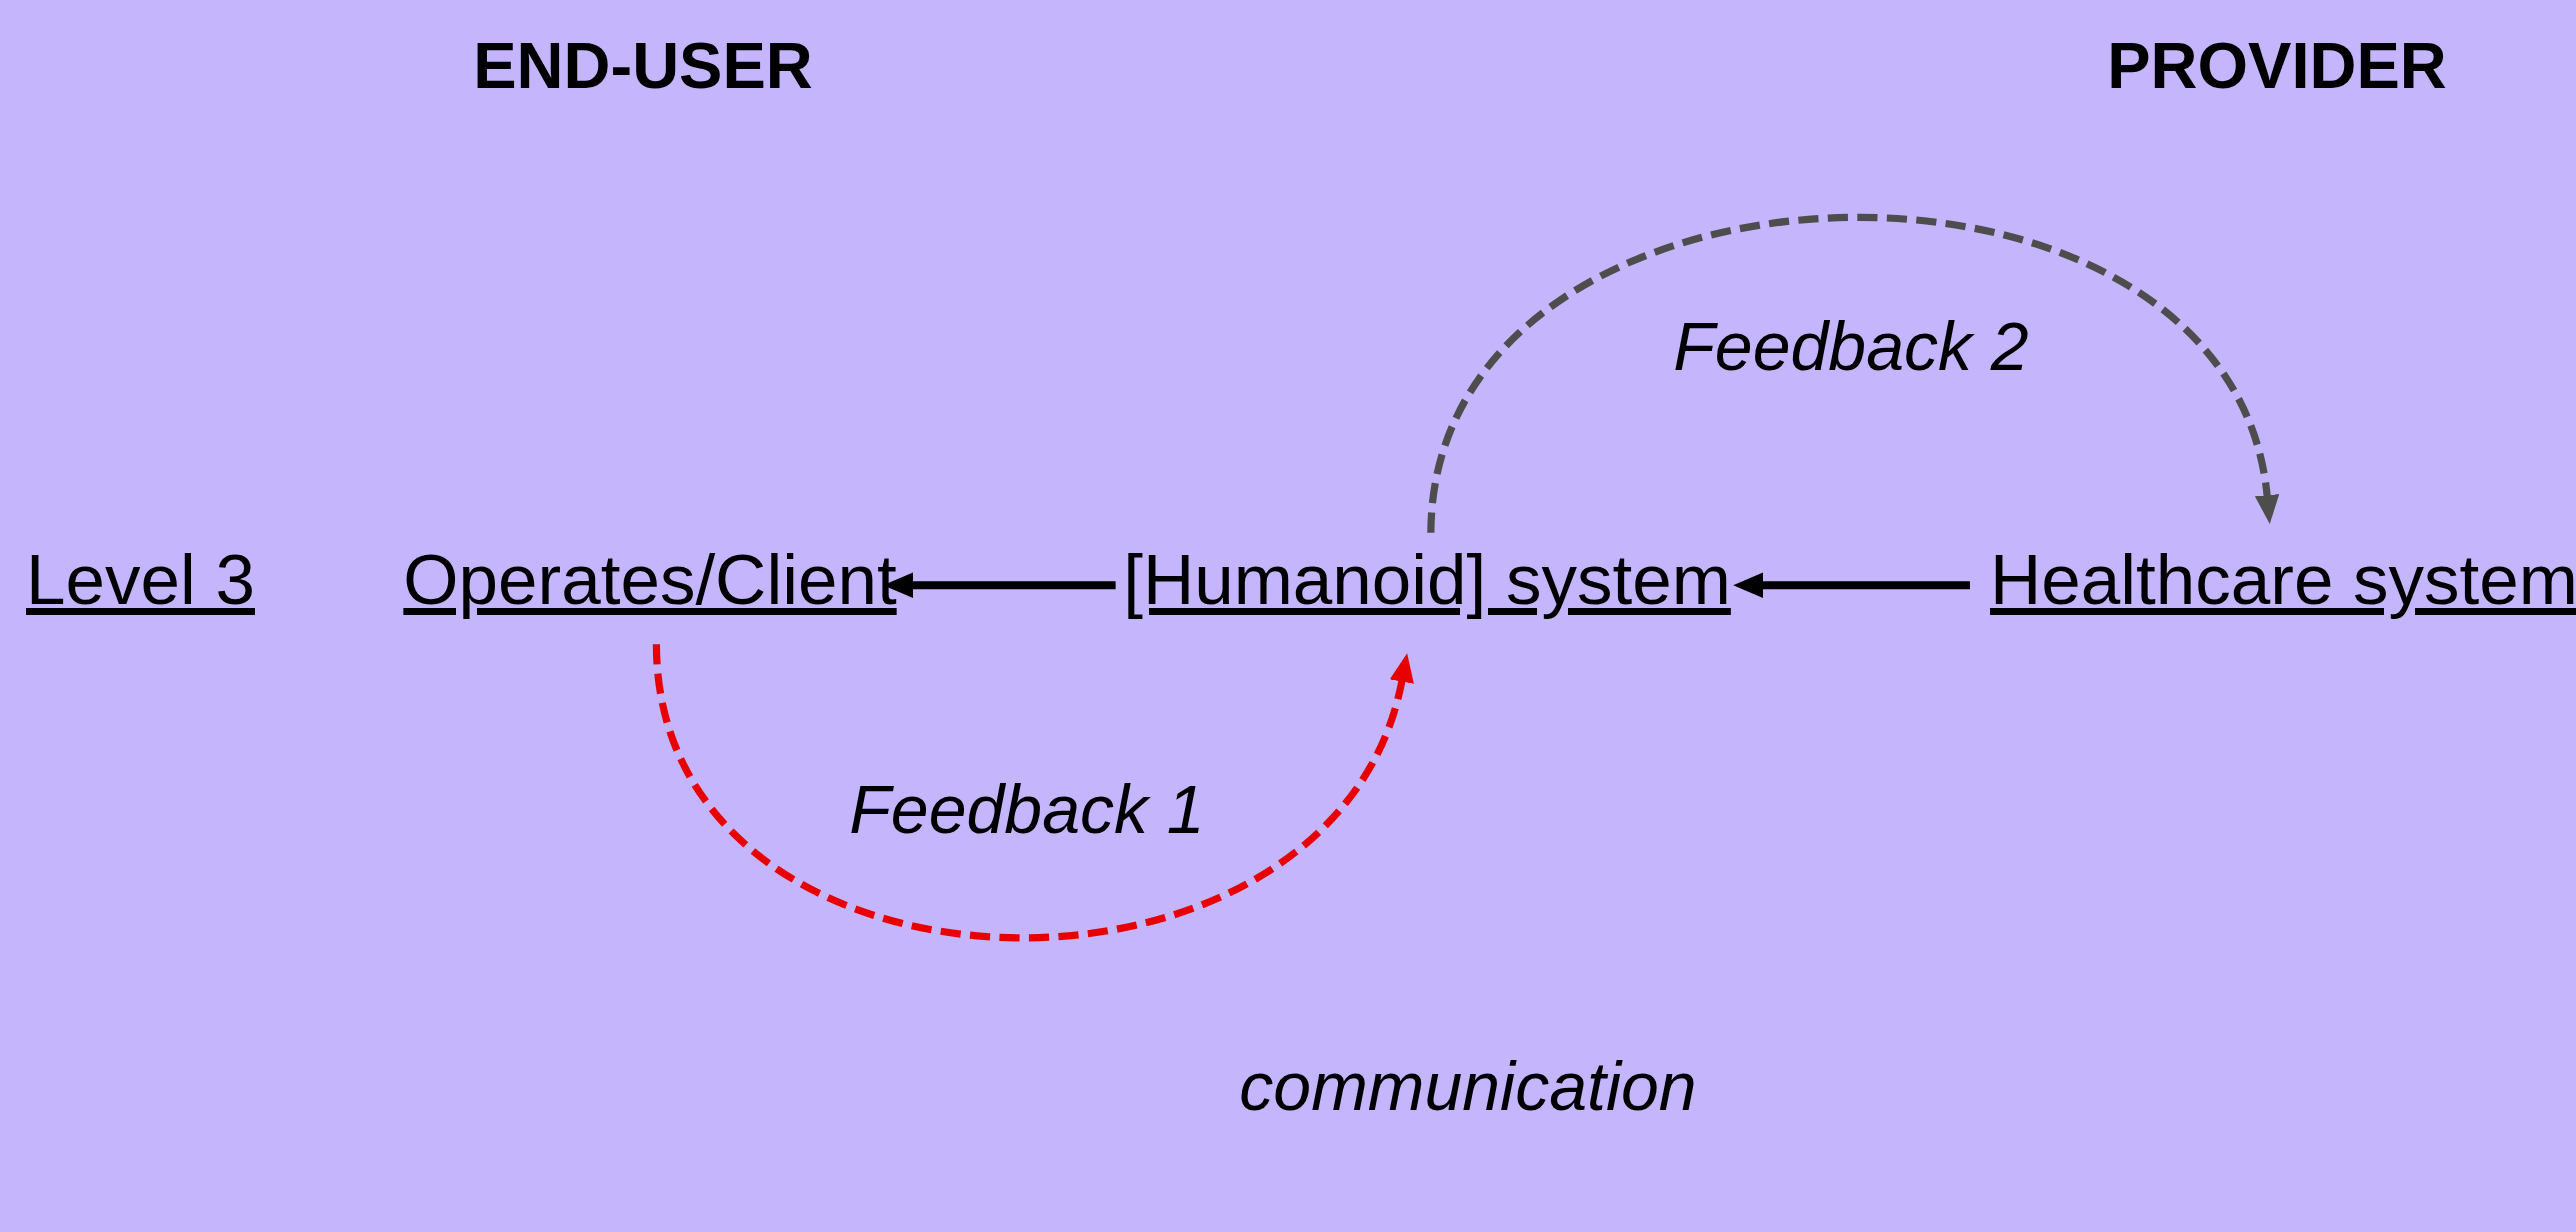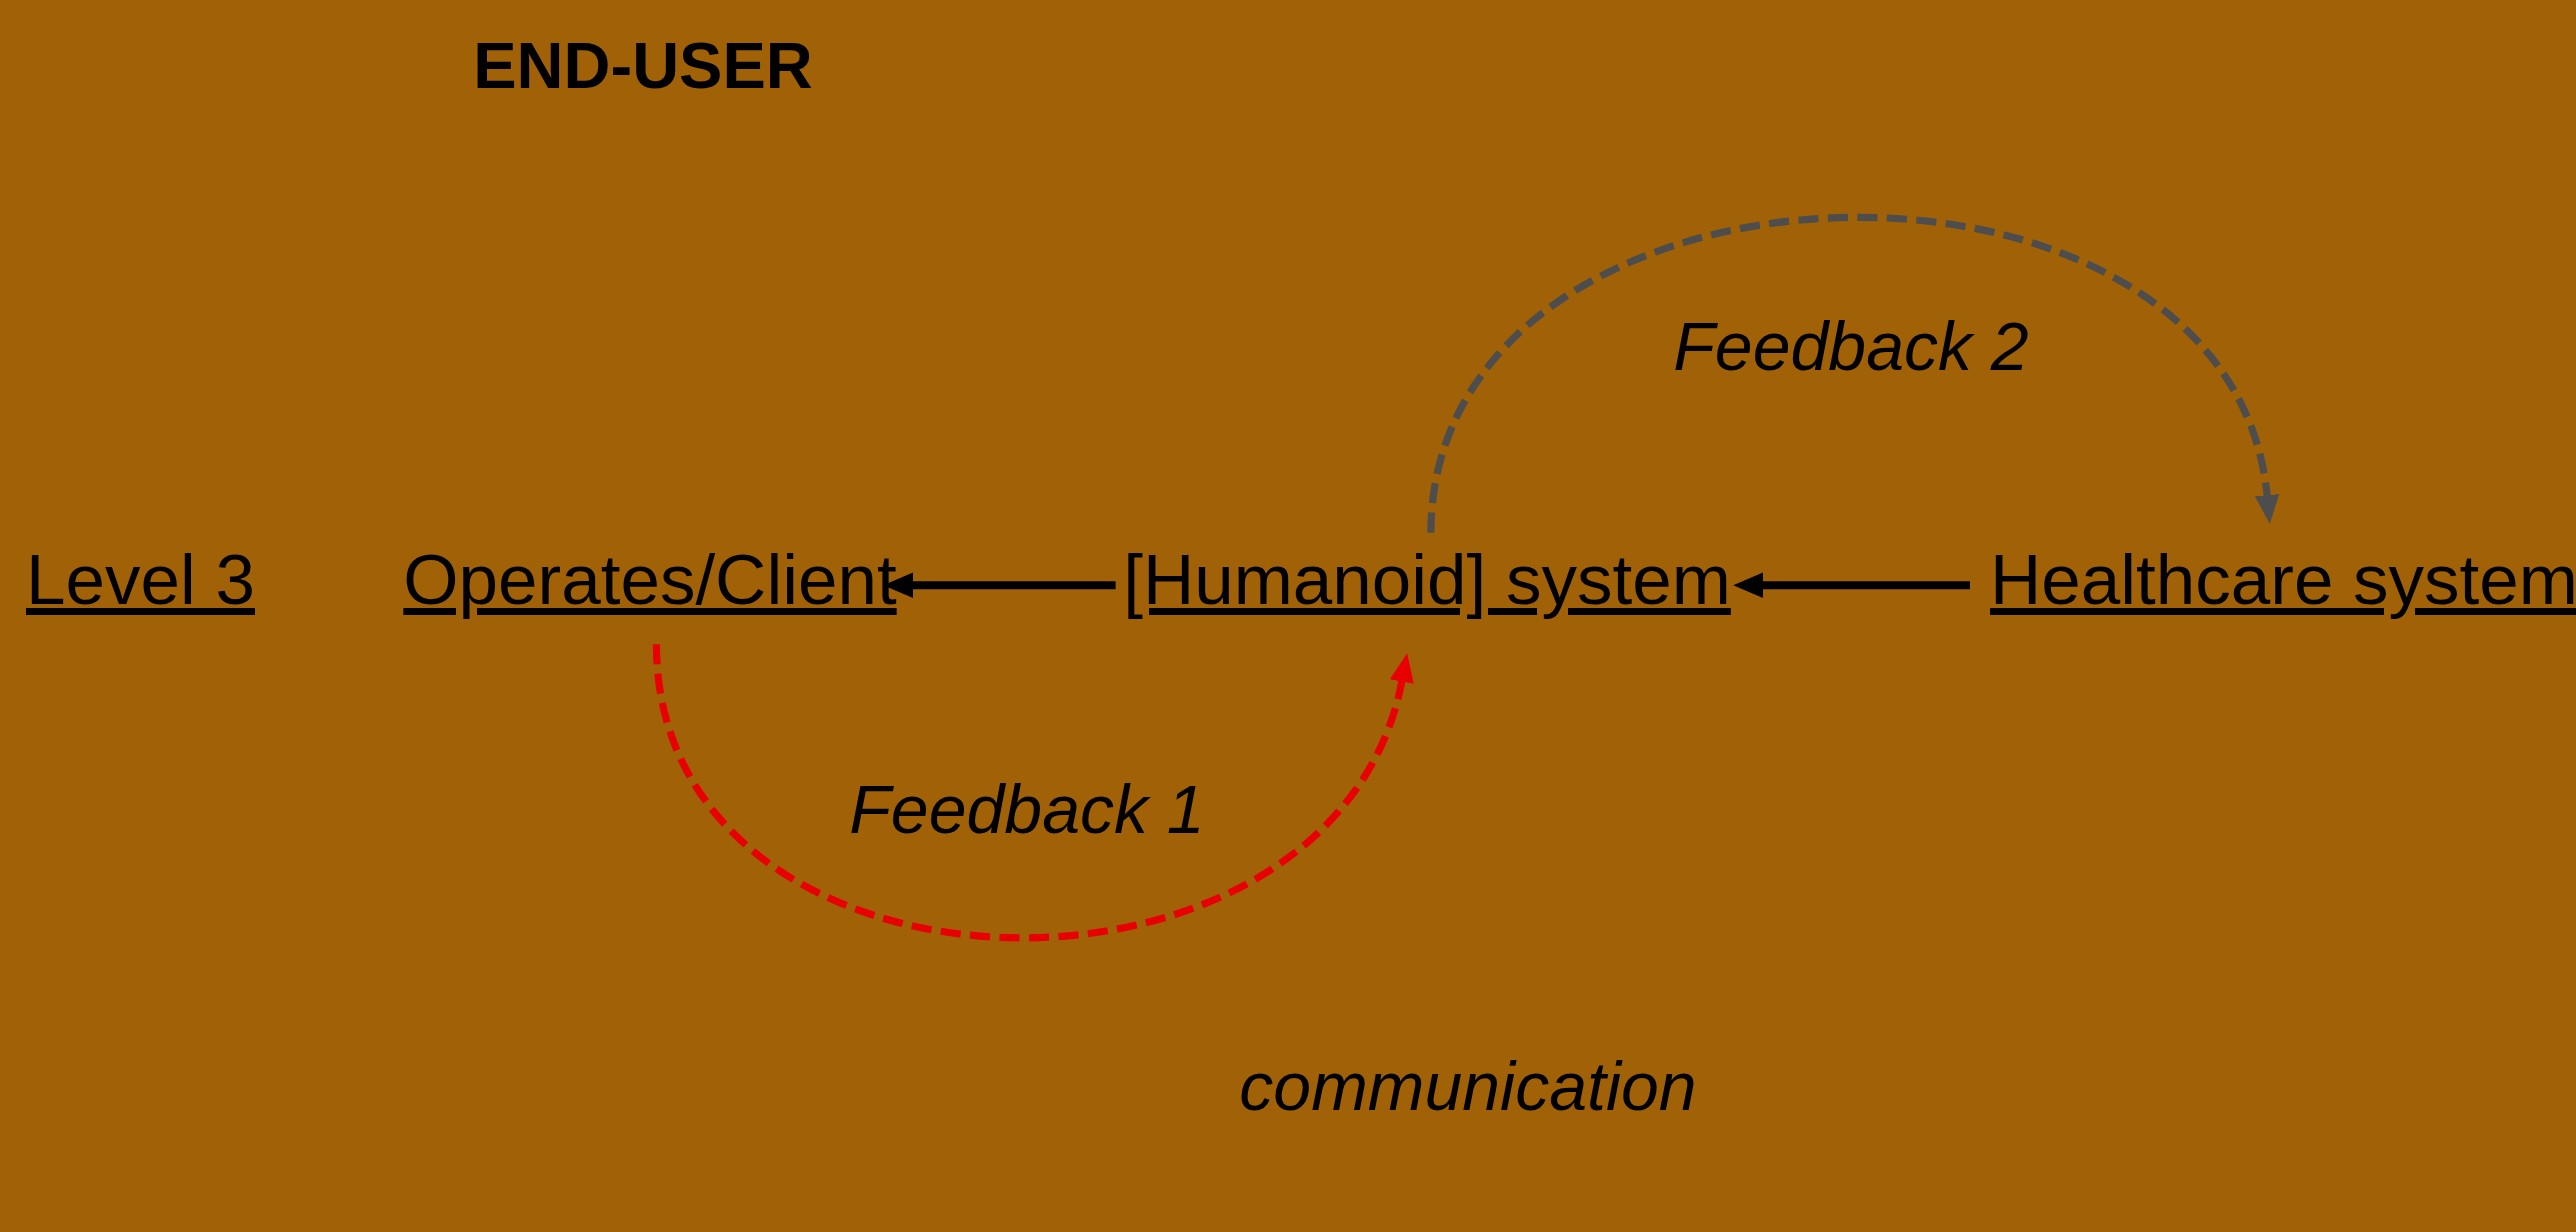--- a/index.html
+++ b/index.html
@@ -1,20 +1,20 @@
 <!DOCTYPE html>
 <html style="font-size:11.5px"><head>
 <meta charset="utf-8">
 <style>
   html, body { margin: 0; padding: 0; background: #ffffff; }
   #canvas {
     position: relative;
     width: 2576px;
     height: 1233px;
-    background: #a16207;
+    background: #c4b5fd;
     overflow: hidden;
     font-family: "Liberation Sans", "DejaVu Sans", sans-serif;
     color: #000000;
   }
   #arrow-layer {
     position: absolute;
     left: 0; top: 0;
     width: 2576px; height: 1233px;
   }
   .txt {
@@ -72,20 +72,21 @@
     <line x1="1550" y1="813" x2="1267" y2="813" stroke-width="11" marker-end="url(#head-black)" stroke="#000000"></line>
 
     <line x1="2737" y1="813" x2="2448" y2="813" stroke-width="11" marker-end="url(#head-black)" stroke="#000000"></line>
 
     <path d="M 1988 740 C 1990 180 3100 150 3150 690" fill="none" stroke-width="10" stroke-dasharray="28 13" marker-end="url(#head-gray)" stroke="#4d4d4d"></path>
 
     <path d="M 912 895 C 912 1420 1855 1440 1948 945" fill="none" stroke-width="10" stroke-dasharray="28 13" marker-end="url(#head-red)" stroke="#e80000"></path>
   </svg>
 
   <div class="txt hdr" style="left:643px; top:33px;">END-USER</div>
+  <div class="txt hdr" style="left:2277px; top:33px;">PROVIDER</div>
 
   <div class="txt-left node" style="left:26px; top:544px;">Level 3</div>
 
   <div class="txt node" style="left:650px; top:544px;">Operates/Client</div>
   <div class="txt node" style="left:1427px; top:544px;">[Humanoid] system</div>
   <div class="txt node" style="left:2284px; top:544px;">Healthcare system</div>
 
   <div class="txt fb" style="left:1851px; top:312px;">Feedback 2</div>
   <div class="txt fb" style="left:1027px; top:775px;">Feedback 1</div>
 

